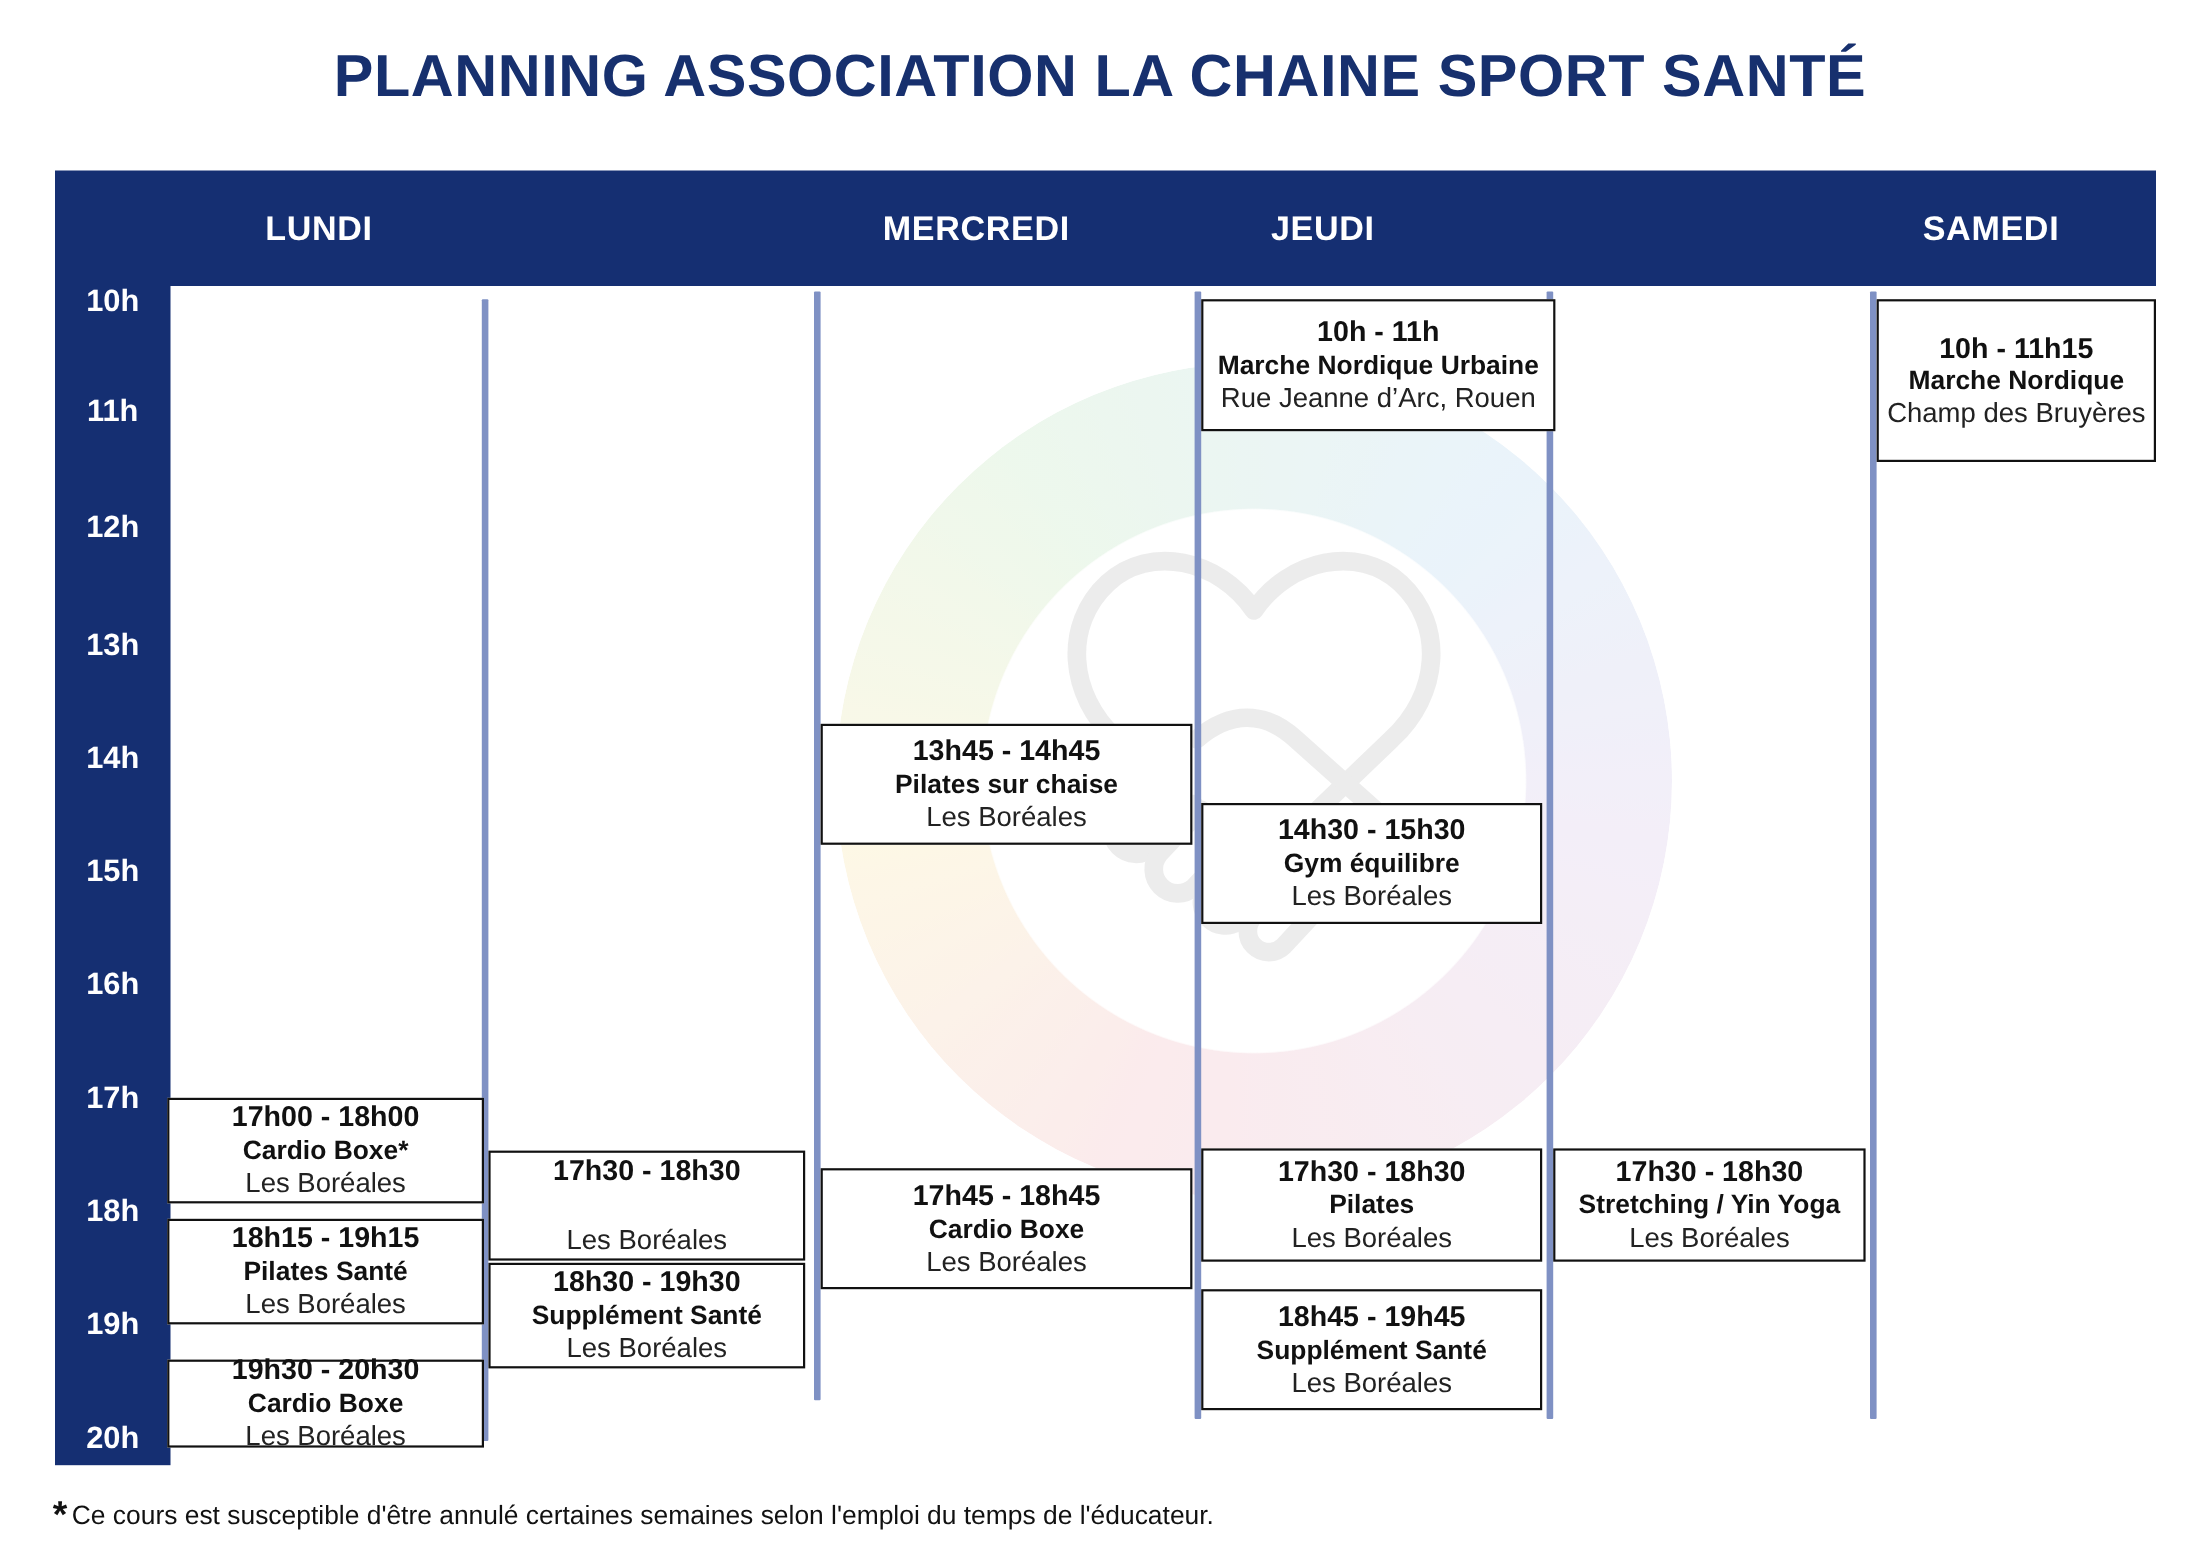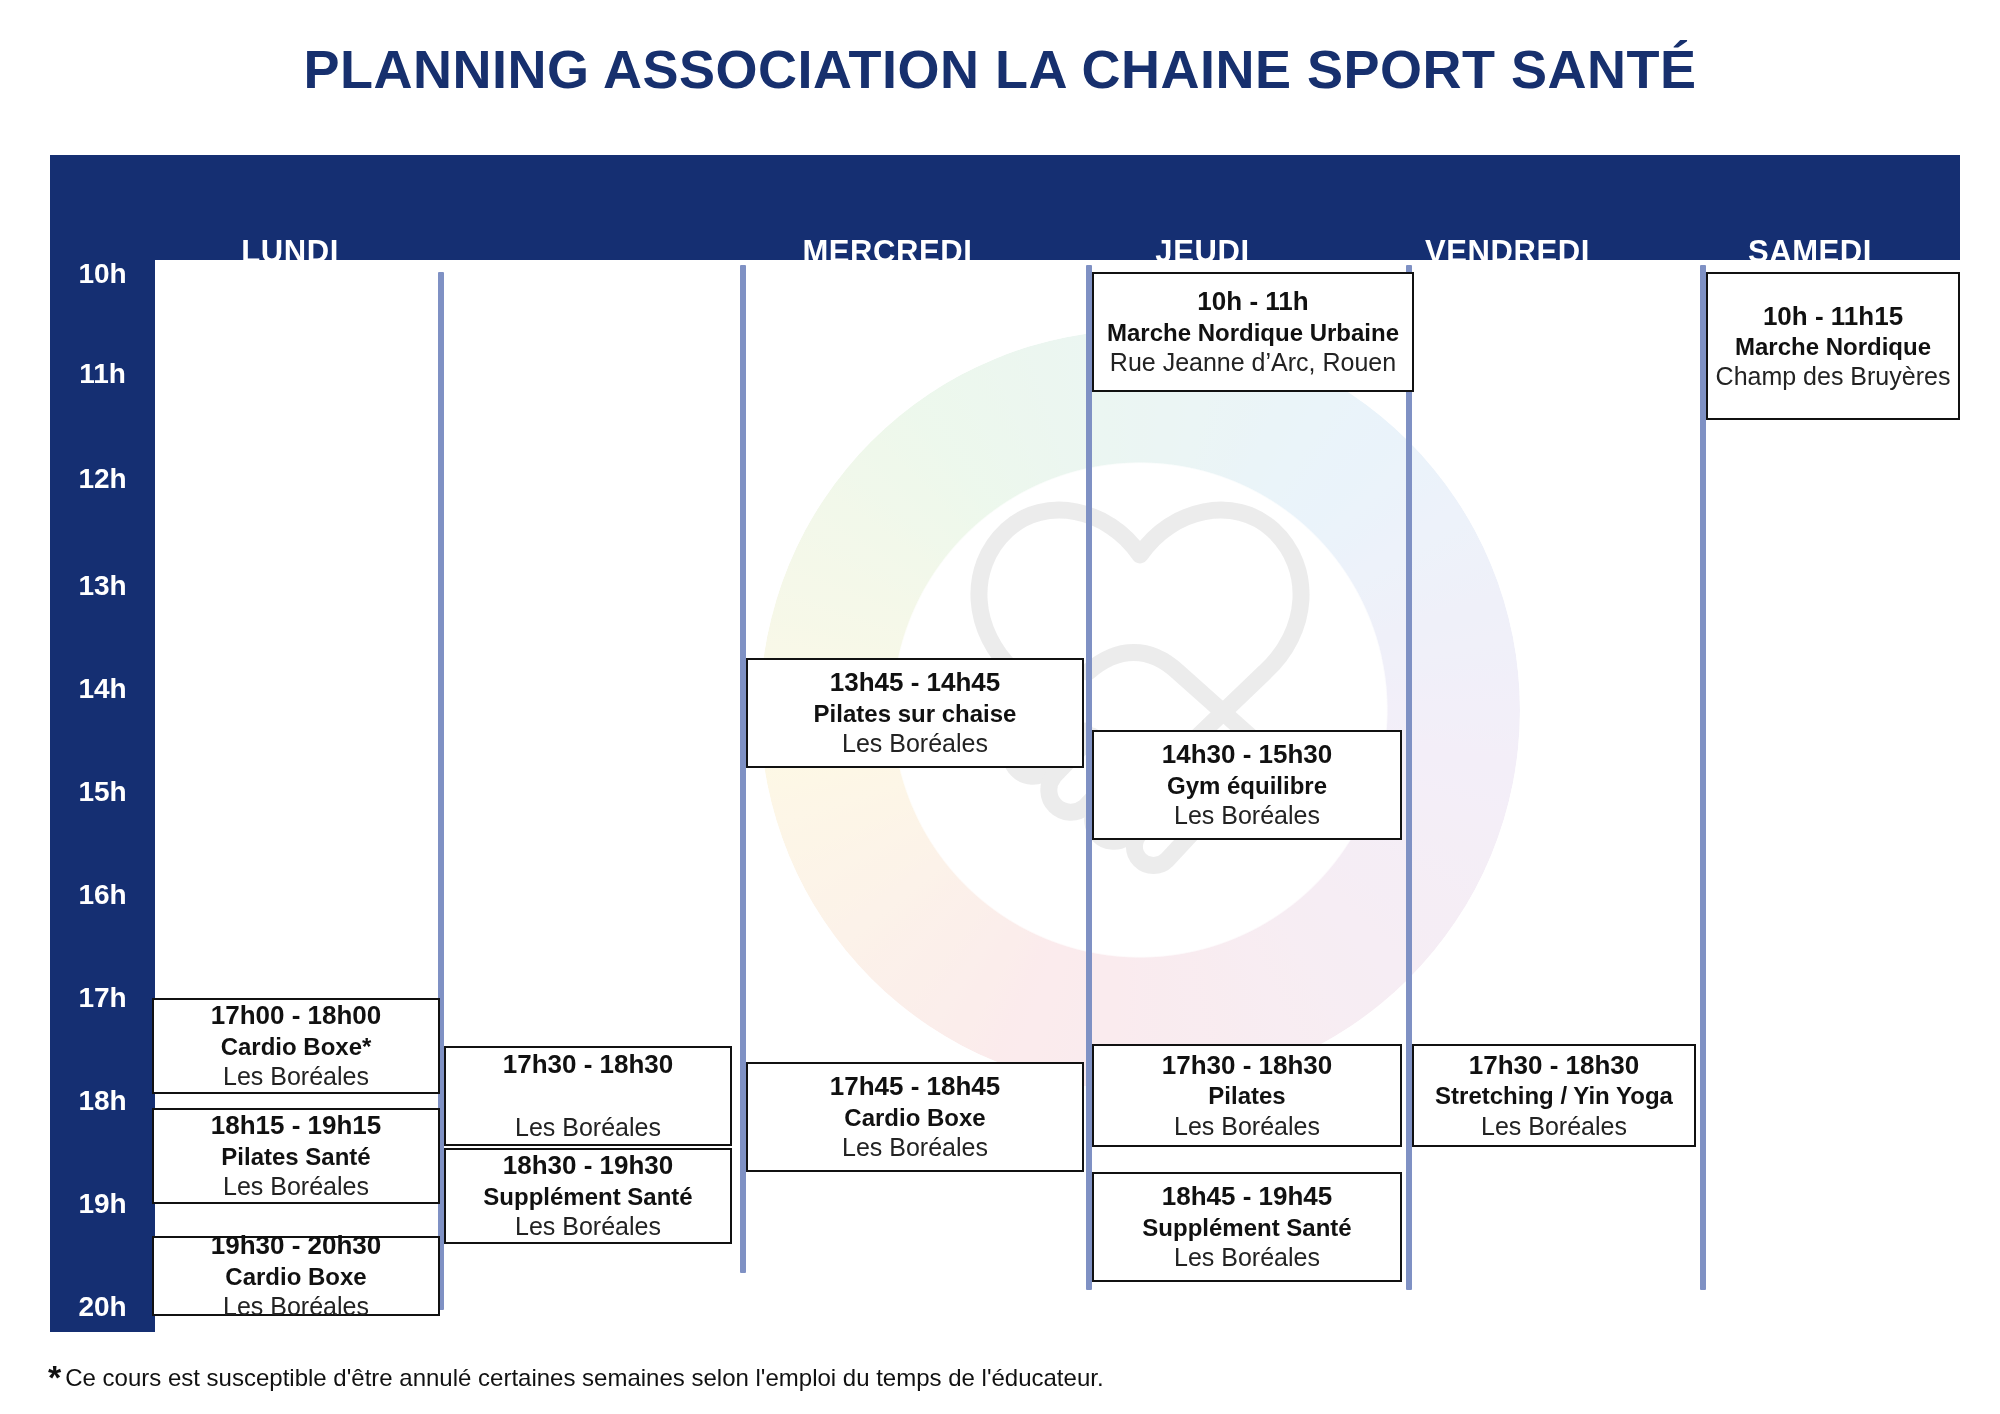--- a/index.html
+++ b/index.html
@@ -53,21 +53,21 @@
   }
 
   
   .header-bar{
     position:absolute;left:50px;top:155px;width:1910px;height:105px;
     background:#152f72;z-index:3;
   }
   .day-head{
     position:absolute;top:186px;height:44px;line-height:44px;
     color:#ffffff;font-size:31px;font-weight:bold;letter-spacing:.6px;
-    text-align:center;z-index:4;white-space:nowrap;margin-top:44px;
+    text-align:center;z-index:4;white-space:nowrap;
   }
 
   
   .hours-bar{
     position:absolute;left:50px;top:260px;width:105px;height:1072px;
     background:#152f72;z-index:3;
   }
   .hour-label{
     position:absolute;left:50px;width:105px;height:38px;line-height:38px;
     color:#ffffff;font-size:28px;font-weight:bold;text-align:center;
@@ -124,21 +124,20 @@
       <path d="M248 272 c30 -26 62 -26 90 0 l74 66"></path>
     </svg>
   </div>
 
   <div class="title">PLANNING ASSOCIATION LA CHAINE SPORT SANTÉ</div>
 
   <div class="header-bar"></div>
   <div class="day-head" style="left:155px;width:270px;">LUNDI</div>
   <div class="day-head" style="left:725px;width:325px;">MERCREDI</div>
   <div class="day-head" style="left:1050px;width:305px;">JEUDI</div>
-  <div class="day-head" style="left:1355px;width:305px;">VENDREDI</div>
   <div class="day-head" style="left:1660px;width:300px;">SAMEDI</div>
 
   <div class="hours-bar"></div>
   <div class="hour-label" style="top:255px;">10h</div>
   <div class="hour-label" style="top:355px;">11h</div>
   <div class="hour-label" style="top:460px;">12h</div>
   <div class="hour-label" style="top:567px;">13h</div>
   <div class="hour-label" style="top:670px;">14h</div>
   <div class="hour-label" style="top:773px;">15h</div>
   <div class="hour-label" style="top:876px;">16h</div>

